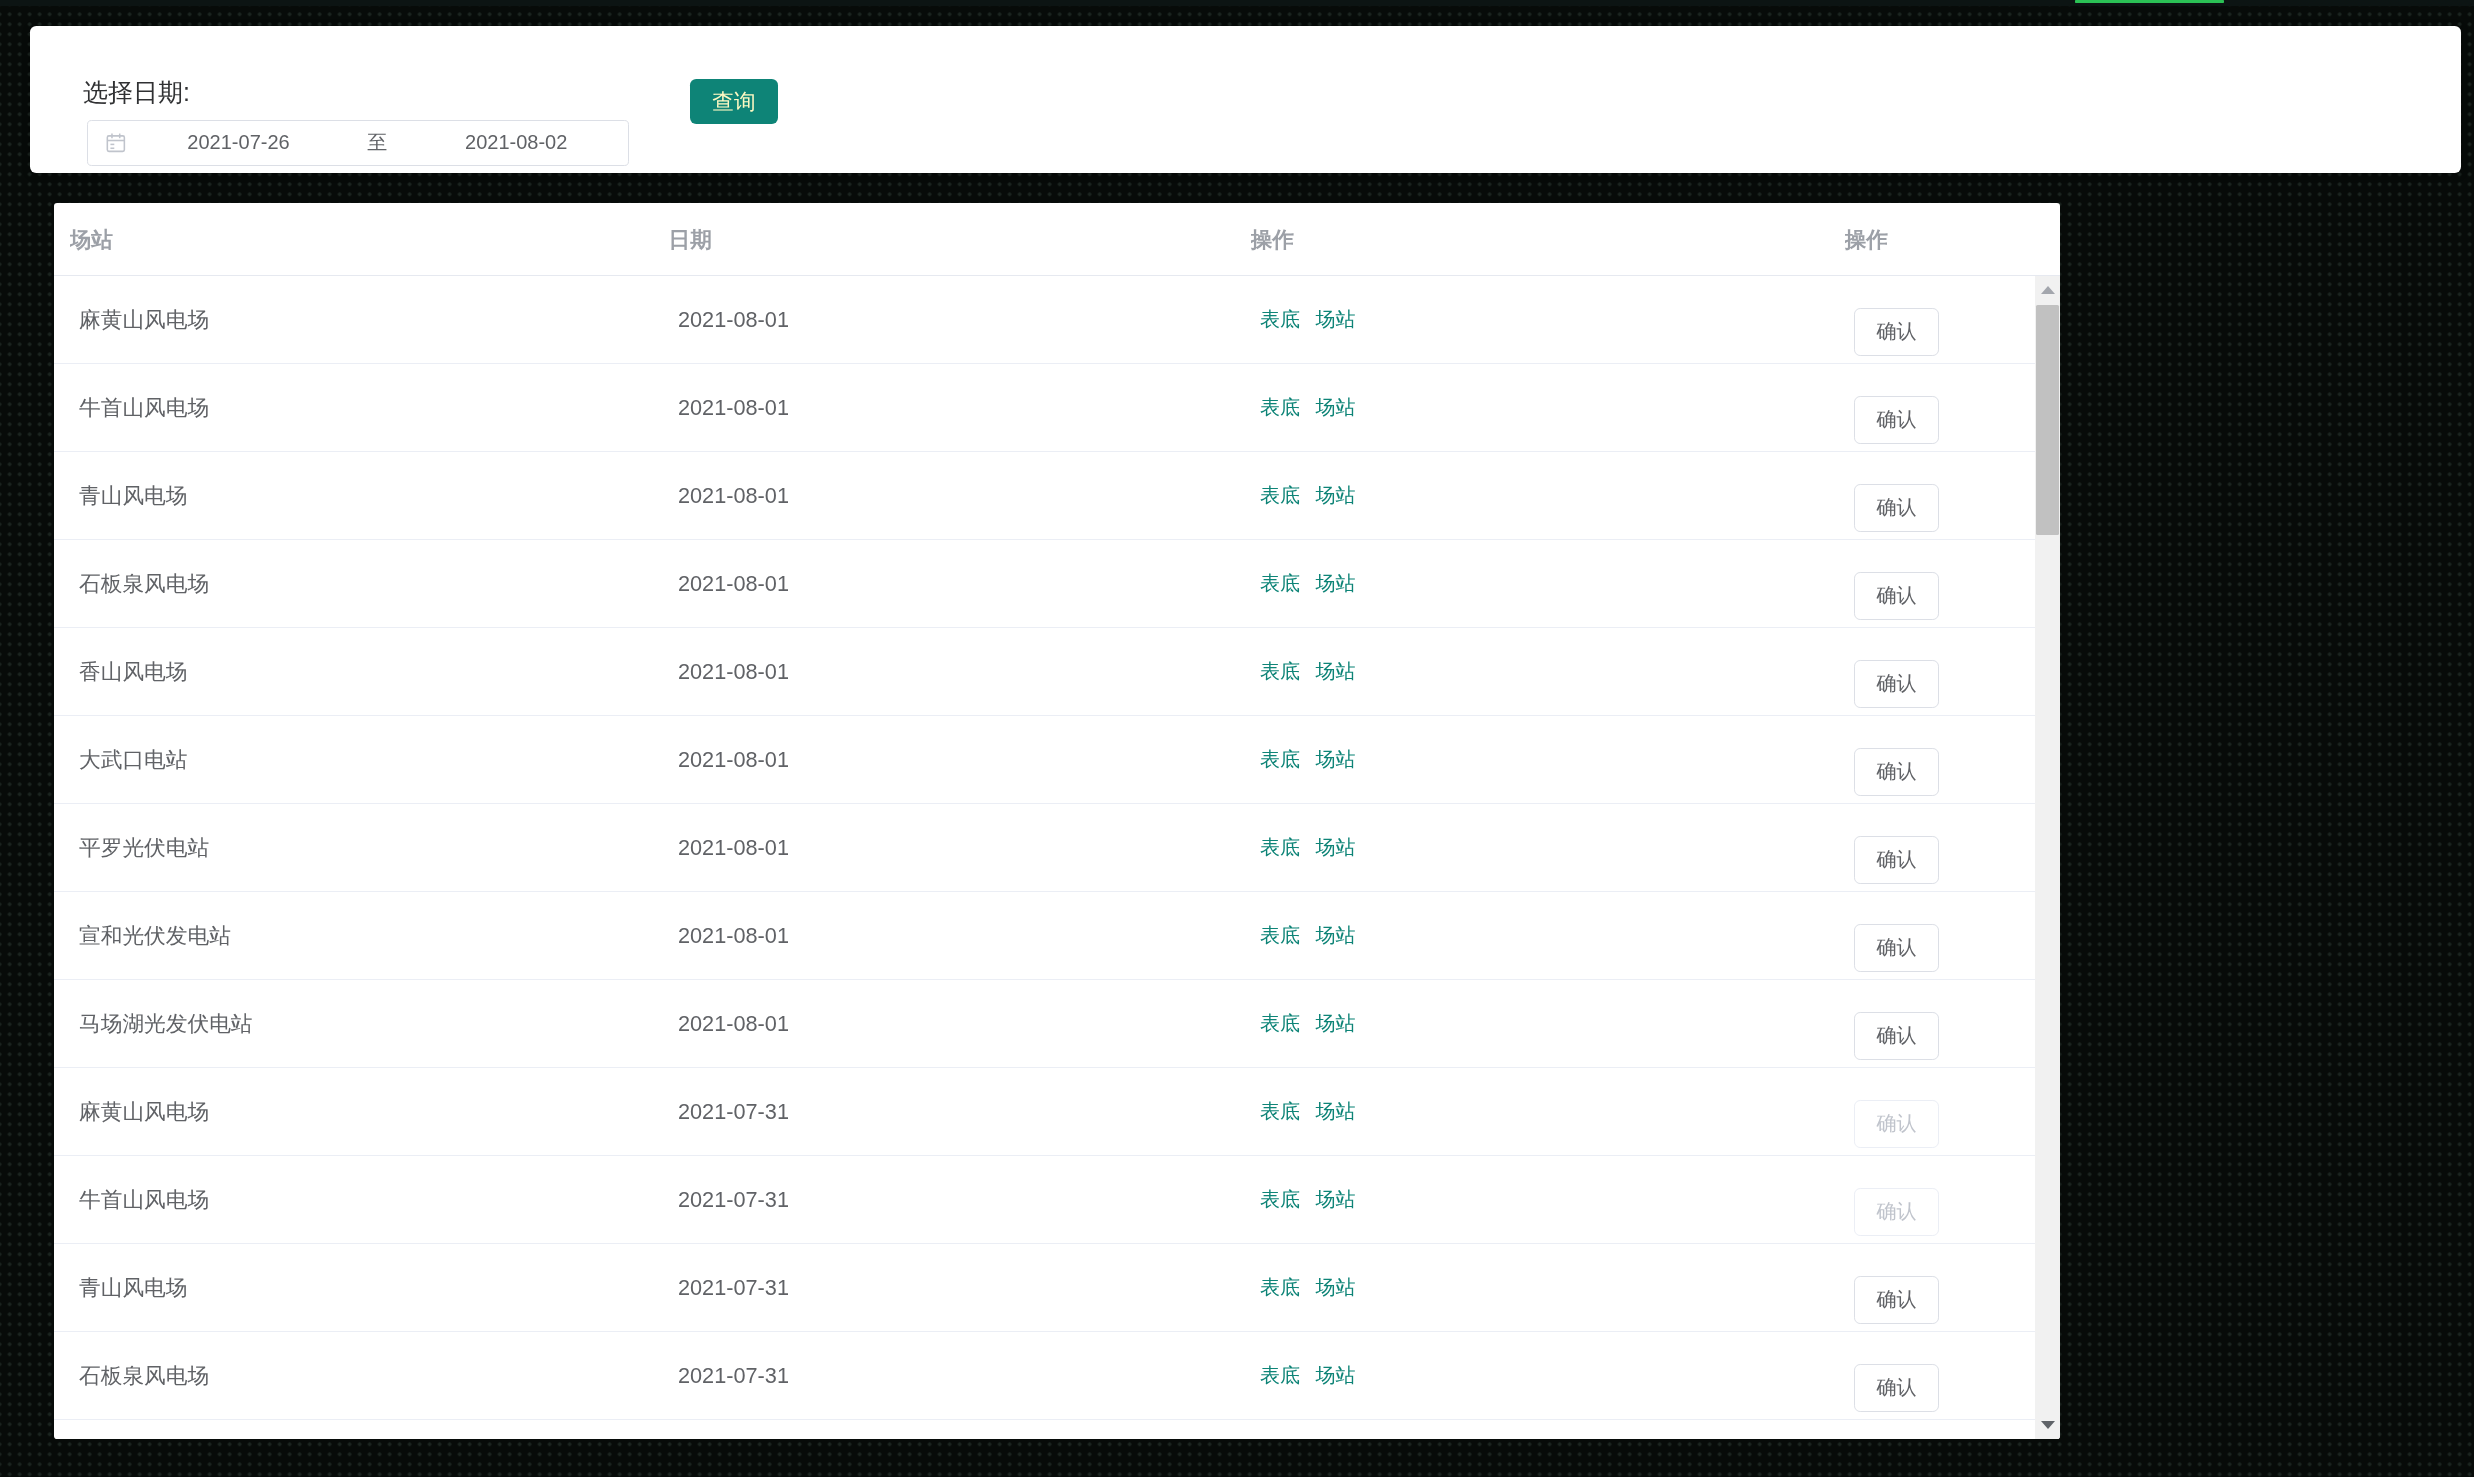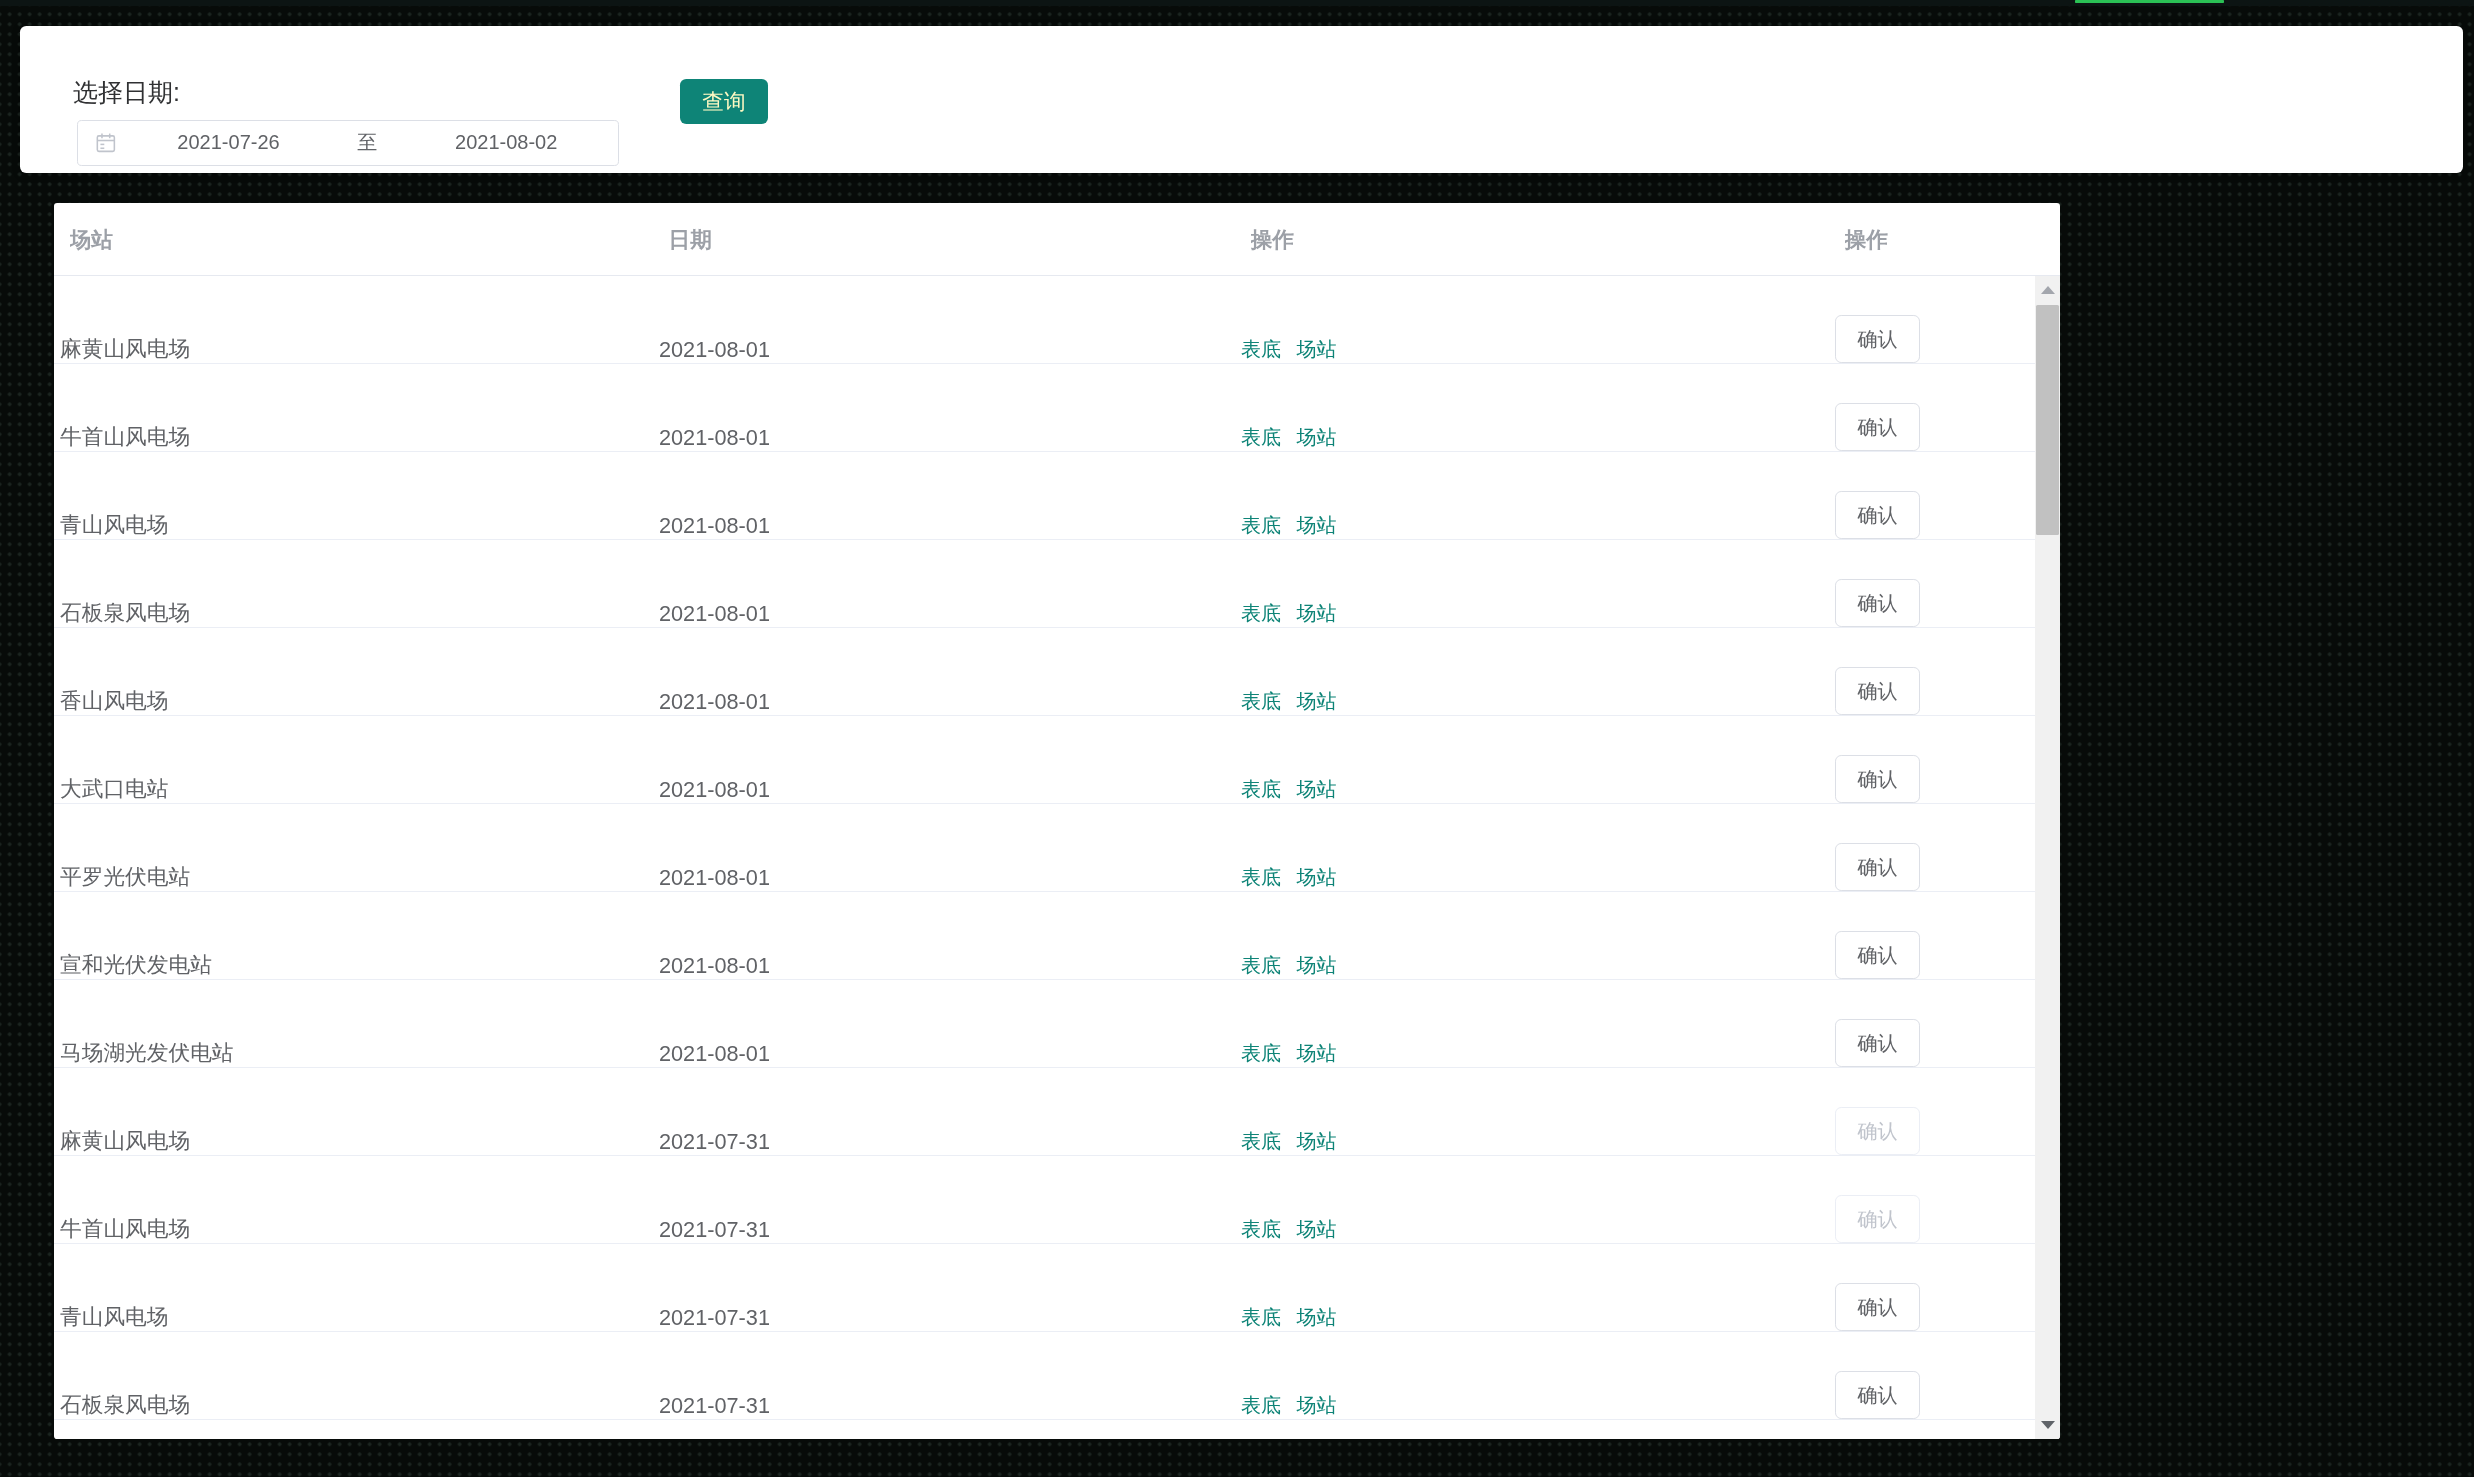--- a/index.html
+++ b/index.html
@@ -28,24 +28,23 @@
     position:absolute;left:0;top:0;width:2475px;height:6.2px;
     background:#0c1413;
   }
   .top-progress{
     position:absolute;left:2075px;top:0;width:149px;height:3.1px;
     background:var(--green-bar);
     border-radius:0.8px;
   }
   
   .filter-panel{
-    position:absolute;left:20px;top:25.5px;width:2431px;height:147px;
+    position:absolute;left:30px;top:25.5px;width:2431px;height:147px;
     background:#ffffff;border-radius:6.2px;
     box-shadow:0 1.5px 7.7px rgba(0,0,0,0.35);
-    padding-left:12px;
   }
   .filter-label{
     position:absolute;left:53px;top:51px;
     font-size:25px;color:#303133;line-height:31px;
   }
   .date-range{
     position:absolute;left:57px;top:94px;width:542px;height:46px;
     background:#fff;border:0.8px solid var(--btn-border);border-radius:4.6px;
     box-sizing:border-box;
     display:flex;align-items:center;
@@ -78,22 +77,22 @@
   }
   .thead{
     height:73px;box-sizing:border-box;
     display:flex;align-items:center;
     padding-left:15.5px;
     border-bottom:0.8px solid #e6e9f0;
     color:var(--header-text);font-size:21.7px;font-weight:600;
   }
   .trow{
     height:88px;box-sizing:border-box;
-    display:flex;align-items:flex-end;
-    padding-left:6px;
+    display:flex;align-items:center;
+    padding-left:25px;
     border-bottom:0.8px solid var(--row-border);
     font-size:21.7px;color:var(--cell-text);
     background:#fff;
   }
   .cell{overflow:hidden;white-space:nowrap;}
   .c1{width:599px;flex:0 0 auto;}
   .c2{width:582px;flex:0 0 auto;}
   .c3{width:594px;flex:0 0 auto;display:flex;gap:15.5px;align-items:center;}
   .c4{flex:1 1 auto;display:flex;align-items:center;}
   .tlink{

